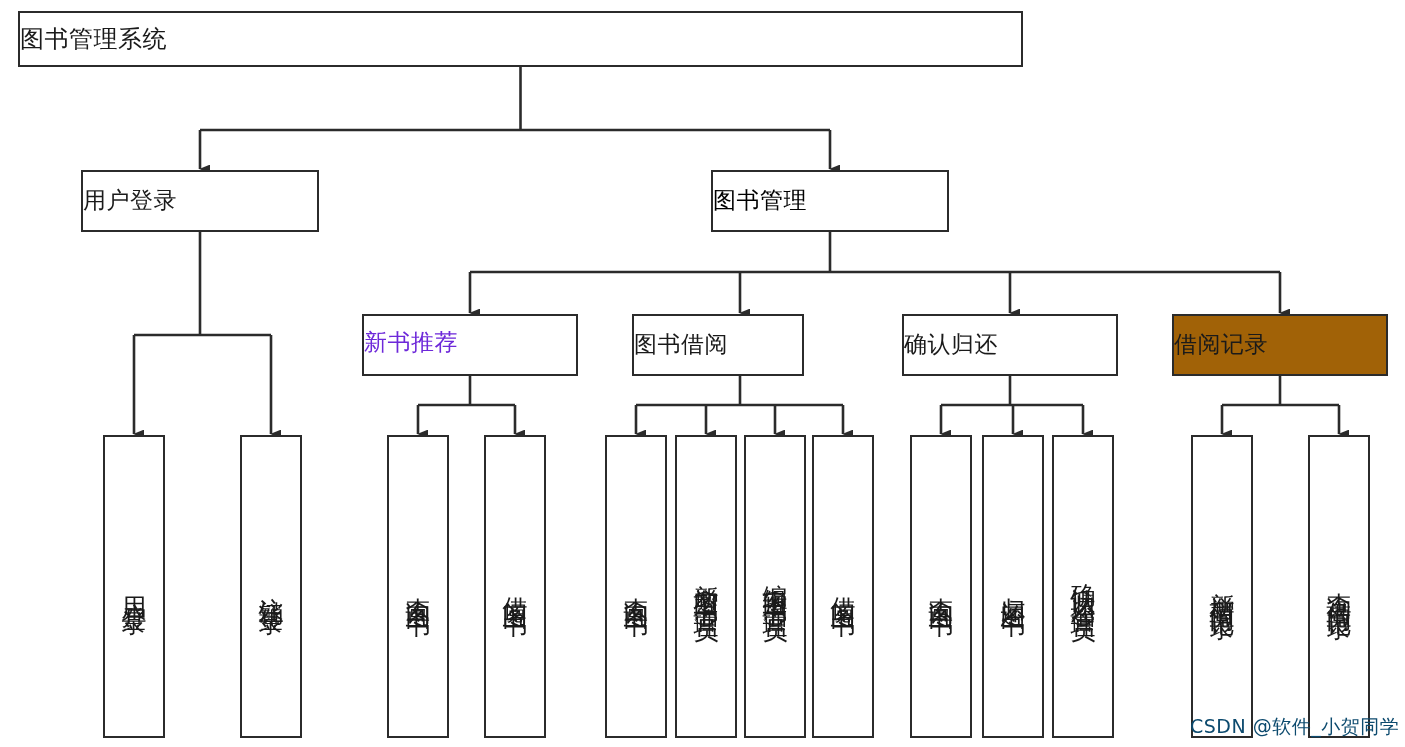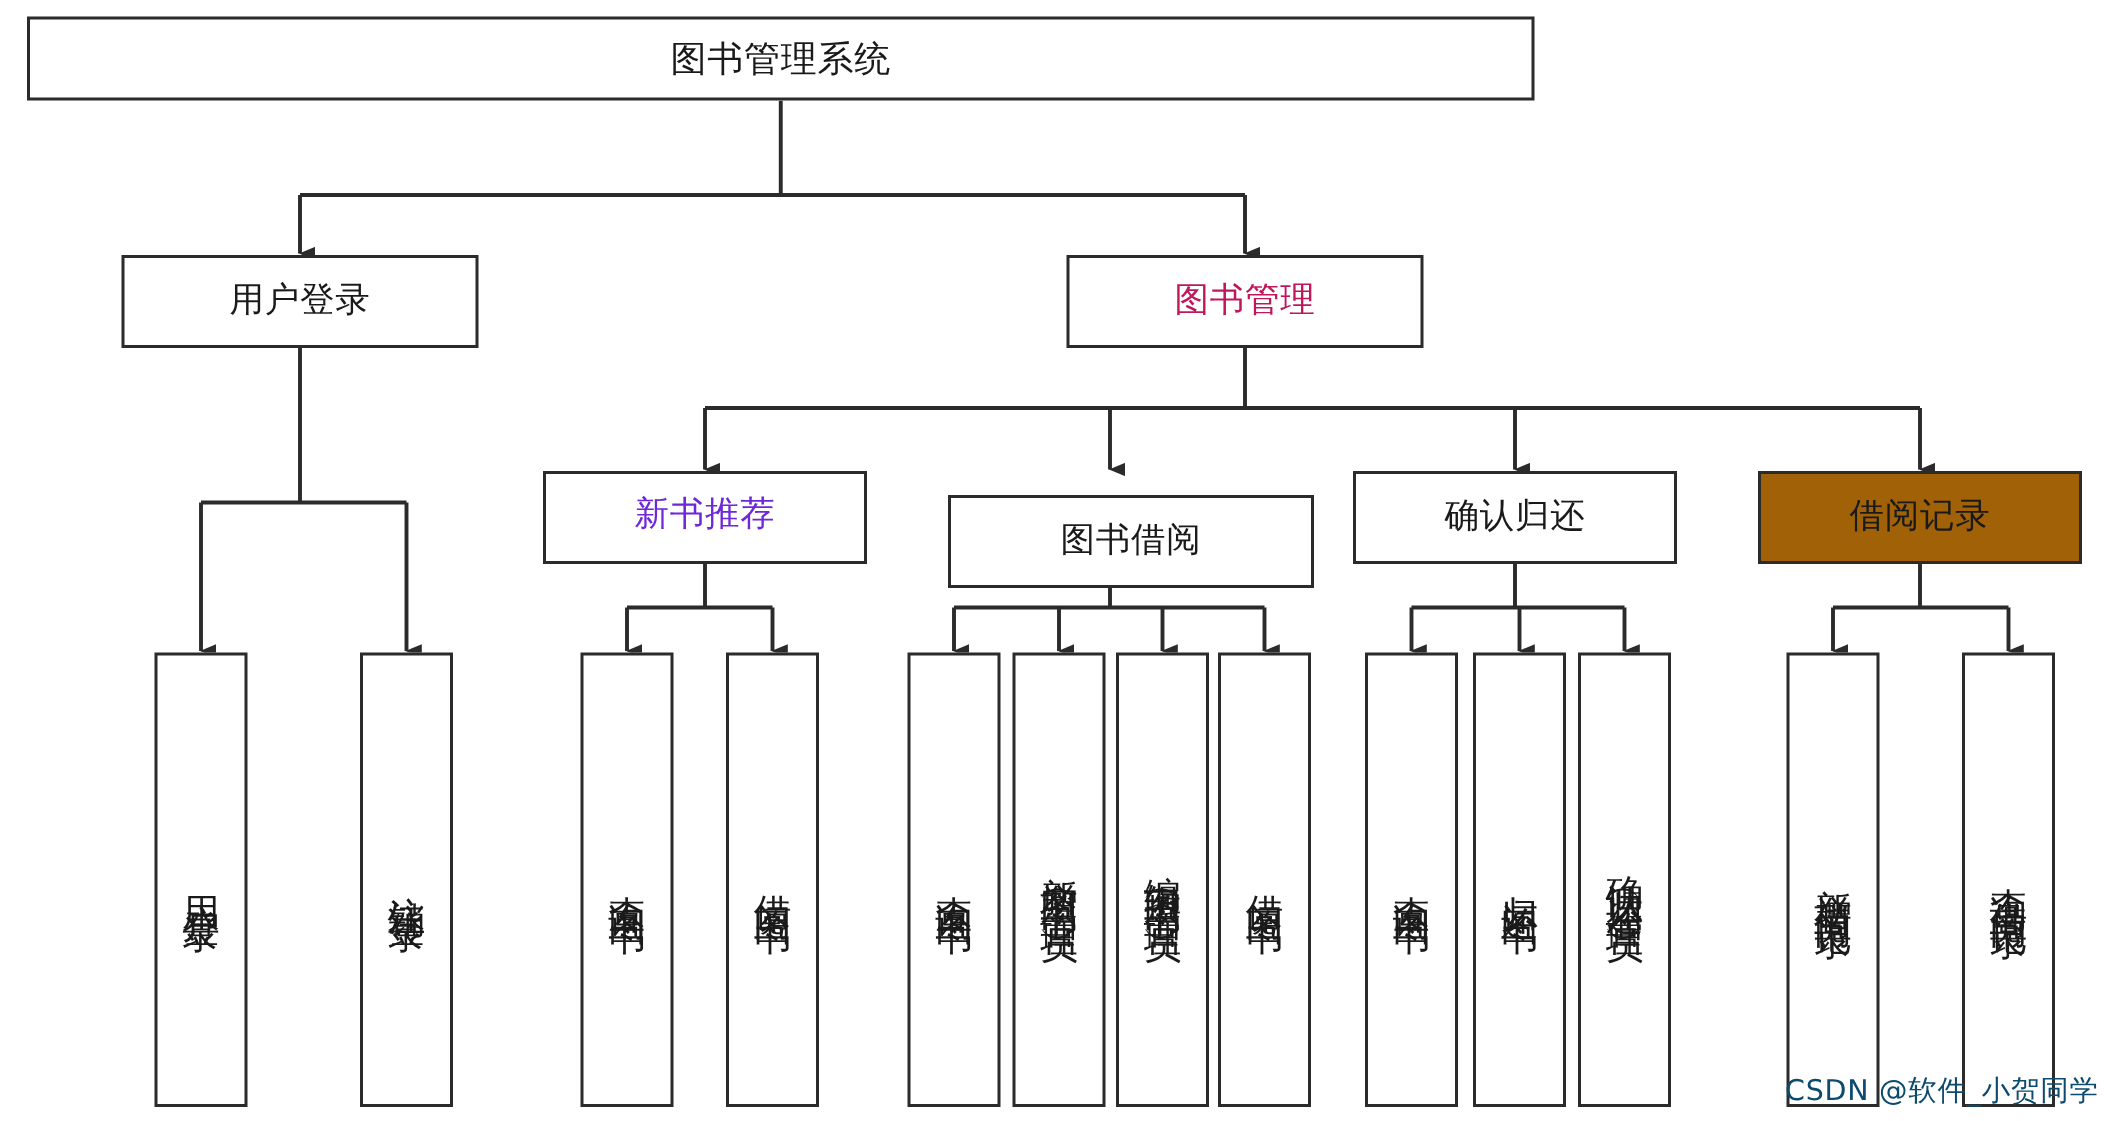--- a/index.html
+++ b/index.html
@@ -26,21 +26,20 @@
     height: 747px;
     pointer-events: none;
   }
   .node {
     position: absolute;
     box-sizing: border-box;
     border: 2.5px solid #2b2b2b;
     background: #ffffff;
     display: flex;
     align-items: center;
-    justify-content: center;
     color: #1a1a1a;
   }
   .node-label {
     display: block;
     line-height: 1.12;
     letter-spacing: 0.5px;
     text-align: center;
     white-space: nowrap;
   }
   
@@ -120,28 +119,28 @@
       </g>
   </svg>
 
   <div class="node root horiz" style="left: 18px; top: 11px; width: 1005px; height: 56px; border-color: rgb(43, 43, 43); background: rgb(255, 255, 255); color: rgb(26, 26, 26);">
     <span class="node-label">图书管理系统</span>
   </div>
 
   <div class="node horiz" style="left: 81px; top: 170px; width: 238px; height: 62px; border-color: rgb(43, 43, 43); background: rgb(255, 255, 255); color: rgb(26, 26, 26);">
     <span class="node-label">用户登录</span>
   </div>
-  <div class="node horiz" style="left: 711px; top: 170px; width: 238px; height: 62px; border-color: rgb(43, 43, 43); background: rgb(255, 255, 255); color: #be185d;">
+  <div class="node horiz" style="left: 711px; top: 170px; width: 238px; height: 62px; border-color: rgb(43, 43, 43); background: rgb(255, 255, 255); color: #000000;">
     <span class="node-label">图书管理</span>
   </div>
 
   <div class="node horiz" style="left: 362px; top: 314px; width: 216px; height: 62px; border-color: rgb(43, 43, 43); background: rgb(255, 255, 255); color: #6d28d9; font-family: Liberation Mono, monospace;">
     <span class="node-label">新书推荐</span>
   </div>
-  <div class="node horiz" style="left: 632px; top: 314px; width: 244px; height: 62px; border-color: rgb(43, 43, 43); background: rgb(255, 255, 255); color: rgb(26, 26, 26); margin-top: 16px;">
+  <div class="node horiz" style="left: 632px; top: 314px; width: 172px; height: 62px; border-color: rgb(43, 43, 43); background: rgb(255, 255, 255); color: rgb(26, 26, 26);">
     <span class="node-label">图书借阅</span>
   </div>
   <div class="node horiz" style="left: 902px; top: 314px; width: 216px; height: 62px; border-color: rgb(43, 43, 43); background: rgb(255, 255, 255); color: rgb(26, 26, 26);">
     <span class="node-label">确认归还</span>
   </div>
   <div class="node horiz" style="left: 1172px; top: 314px; width: 216px; height: 62px; border-color: rgb(43, 43, 43); background: #a16207; color: rgb(26, 26, 26);">
     <span class="node-label">借阅记录</span>
   </div>
 
   <div class="node vert" style="left: 103px; top: 435px; width: 62px; height: 303px; border-color: rgb(43, 43, 43); background: rgb(255, 255, 255); color: rgb(26, 26, 26);">

